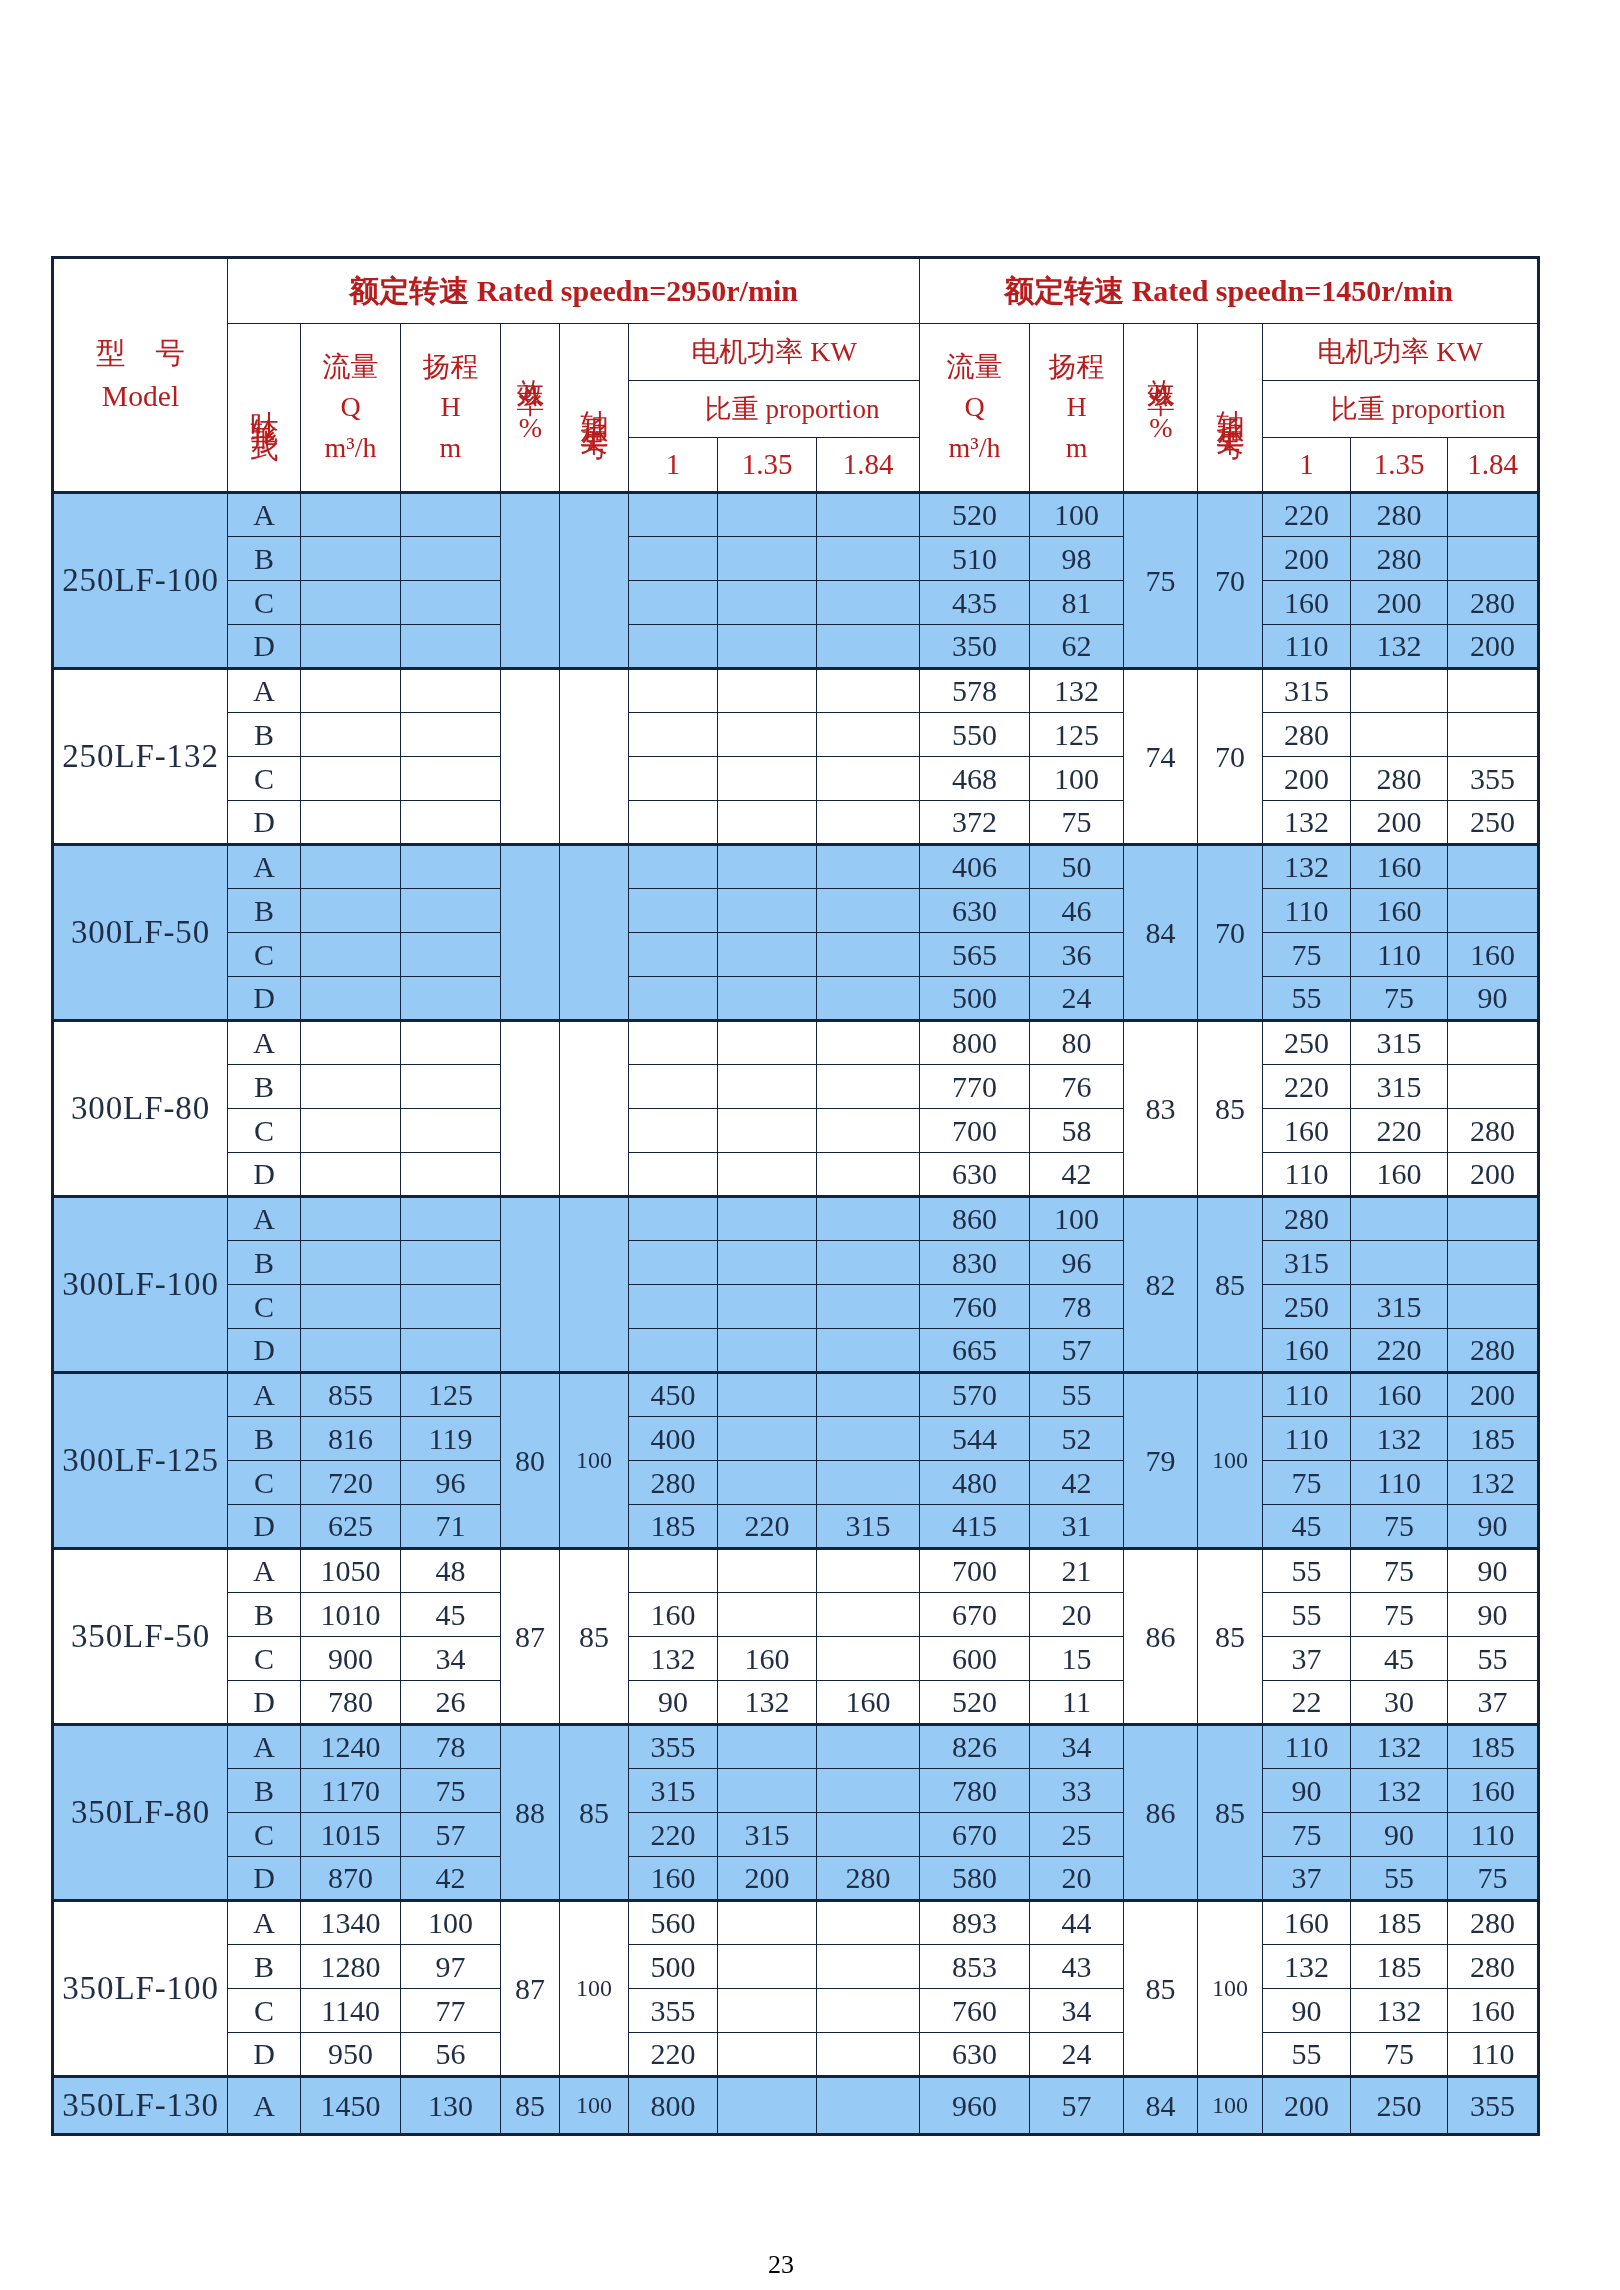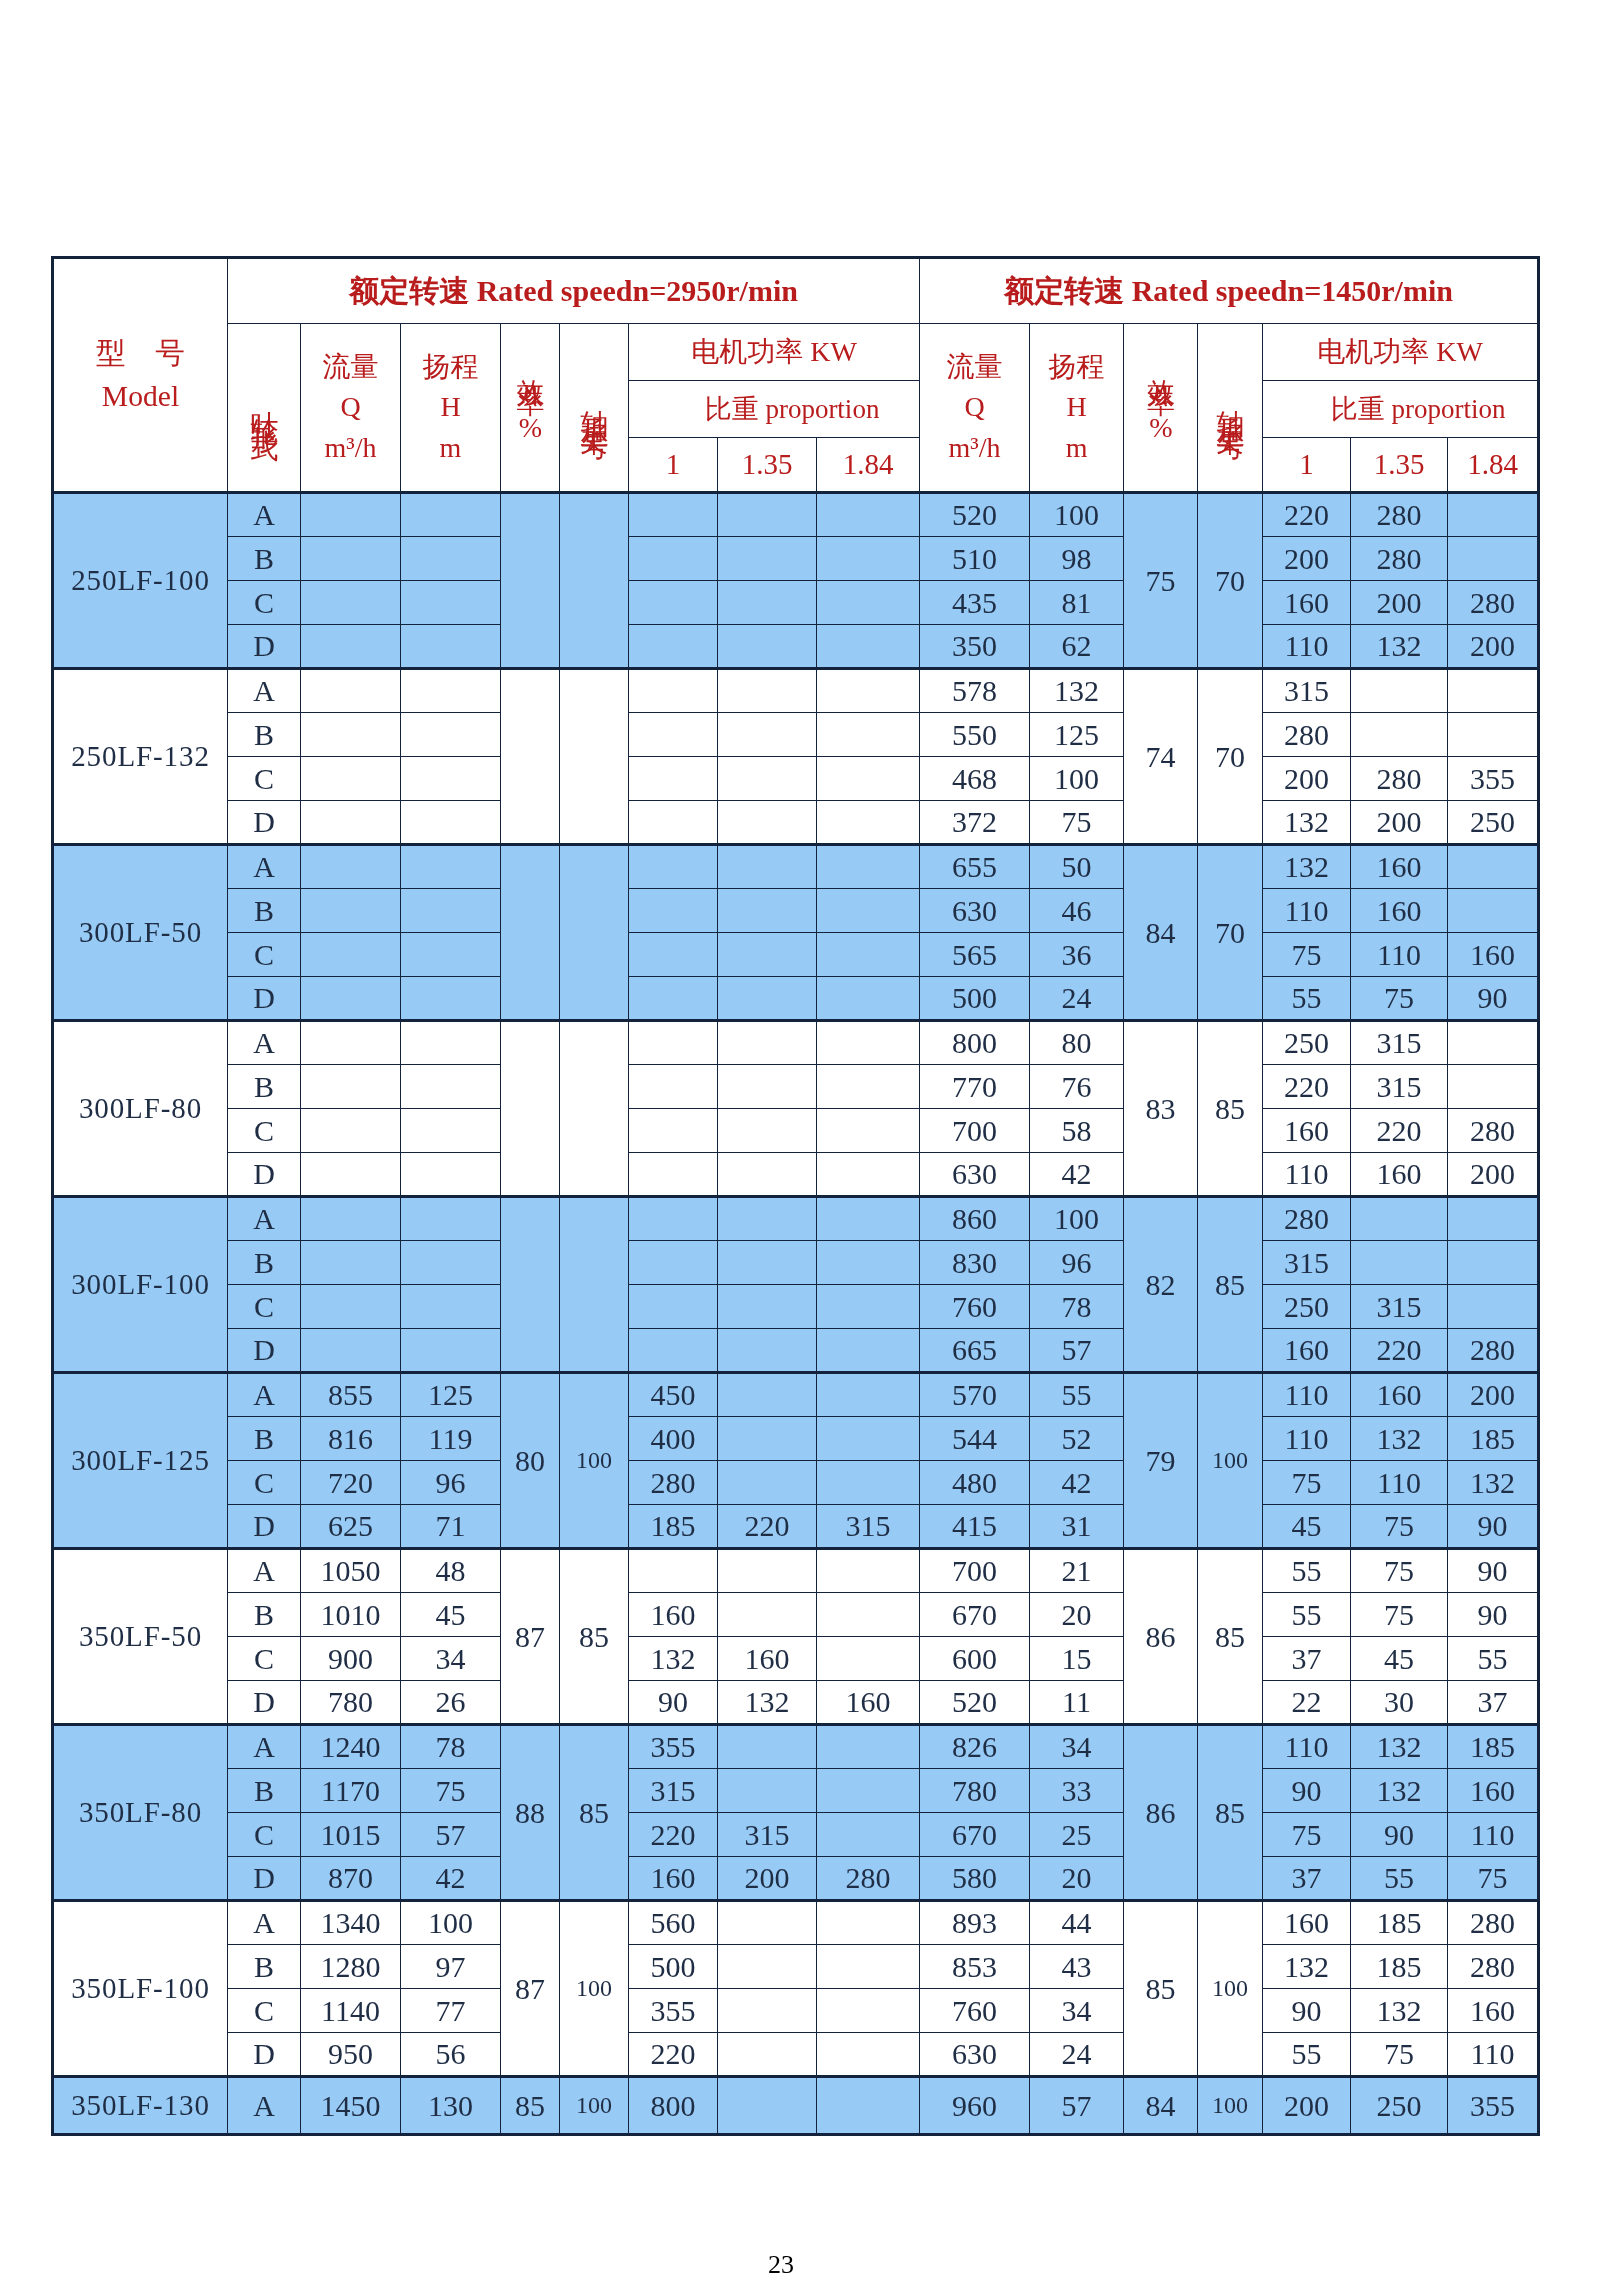--- a/index.html
+++ b/index.html
@@ -34,21 +34,21 @@
   th.model-h{font-size:29.6px;}
   .pre{white-space:pre-line;line-height:1.45;}
   .vert{
     writing-mode:vertical-rl;
     text-orientation:upright;
     letter-spacing:8px;
     margin:0 auto;
   }
   tbody tr{height:44px;}
   tbody tr:last-child{height:58px;}
-  tbody td.model{font-size:29px;letter-spacing:0.9px;margin-left:27px;}
+  tbody td.model{font-size:33px;letter-spacing:0.9px;margin-left:27px;}
   tbody tr.sec td{border-top-width:3.6px;}
   tbody tr.blue td{background:#97cbf5;}
   tbody td.sm{font-size:24px;}
   .page-number{
     position:absolute;left:38px;top:2250px;width:1486px;
     text-align:center;font-size:26px;color:#000;
   }
 </style>
 </head>
 <body>
@@ -233,21 +233,21 @@
         <tr class="sec blue">
           <td class="model" rowspan="4">300LF-50</td>
           <td>A</td>
           <td></td>
           <td></td>
           <td rowspan="4"></td>
           <td rowspan="4"></td>
           <td></td>
           <td></td>
           <td></td>
-          <td>655</td>
+          <td>406</td>
           <td>50</td>
           <td rowspan="4">84</td>
           <td rowspan="4">70</td>
           <td>132</td>
           <td>160</td>
           <td></td>
         </tr>
         <tr class="blue">
           <td>B</td>
           <td></td>

